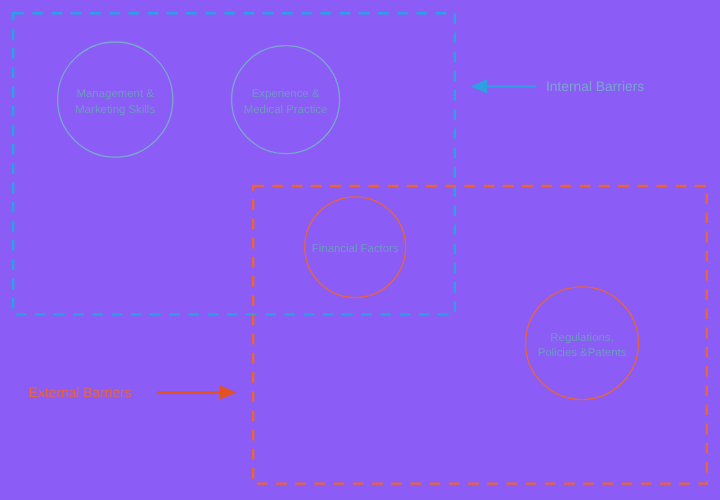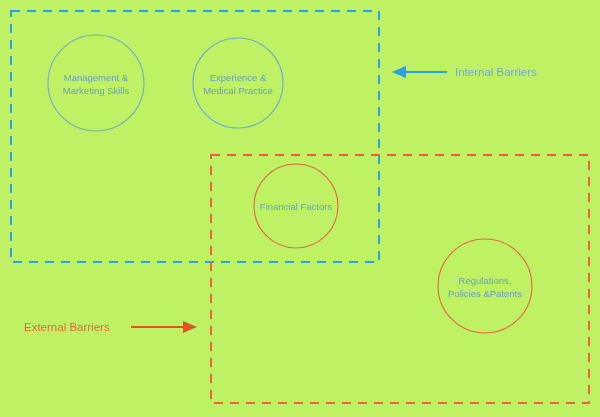--- a/index.html
+++ b/index.html
@@ -7,21 +7,21 @@
     padding: 0;
     background: #ffffff;
   }
   body {
     font-family: "Liberation Sans", sans-serif;
   }
   #canvas {
     position: relative;
     width: 600px;
     height: 417px;
-    background: #bef264;
+    background: #8b5cf6;
     overflow: hidden;
   }
   #diagram-svg {
     position: absolute;
     left: 0;
     top: 0;
     width: 600px;
     height: 417px;
   }
   .node-label-line {

